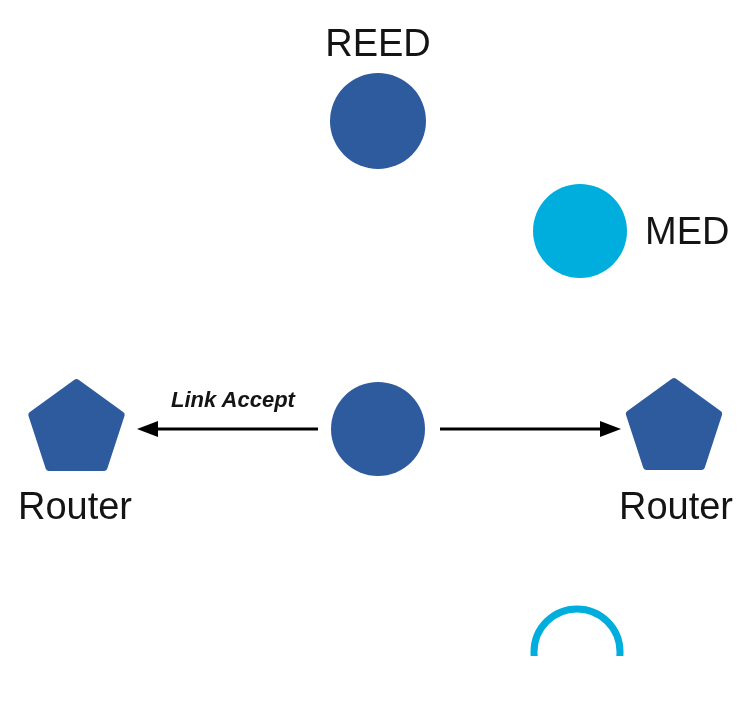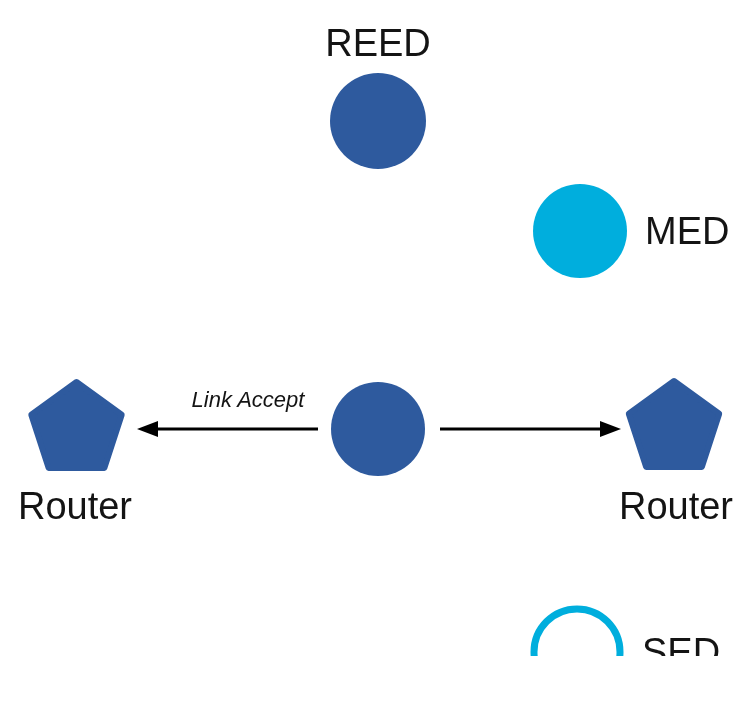--- a/index.html
+++ b/index.html
@@ -70,21 +70,20 @@
     <g>
       <line x1="440" y1="429" x2="602" y2="429" stroke="#000000" stroke-width="3"></line>
       <polygon points="621,429 600,421 600,437" fill="#000000"></polygon>
     </g>
   </svg>
 
   <div class="node-label centered-x" style="left:378px; top:24px;">REED</div>
 
   <div class="node-label centered-y" style="left:645px; top:231px;">MED</div>
 
-  <div class="edge-label" style="left:248px; top:389px;">Link Accept</div>
+  <div class="edge-label" style="left:233px; top:389px;font-weight:bold;">Link Accept</div>
 
   <div class="node-label centered-x" style="left:75px; top:487px;">Router</div>
 
   <div class="node-label centered-x" style="left:676px; top:487px;">Router</div>
 
-  <div class="node-label centered-y" style="left:642px; top:652px;">SED</div>
 
 </div>
 
 </body></html>

